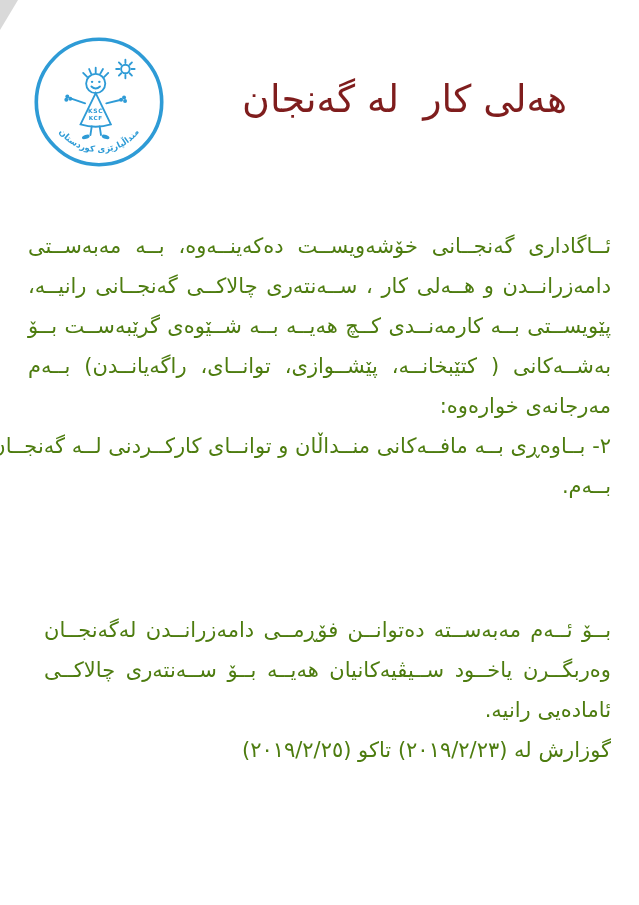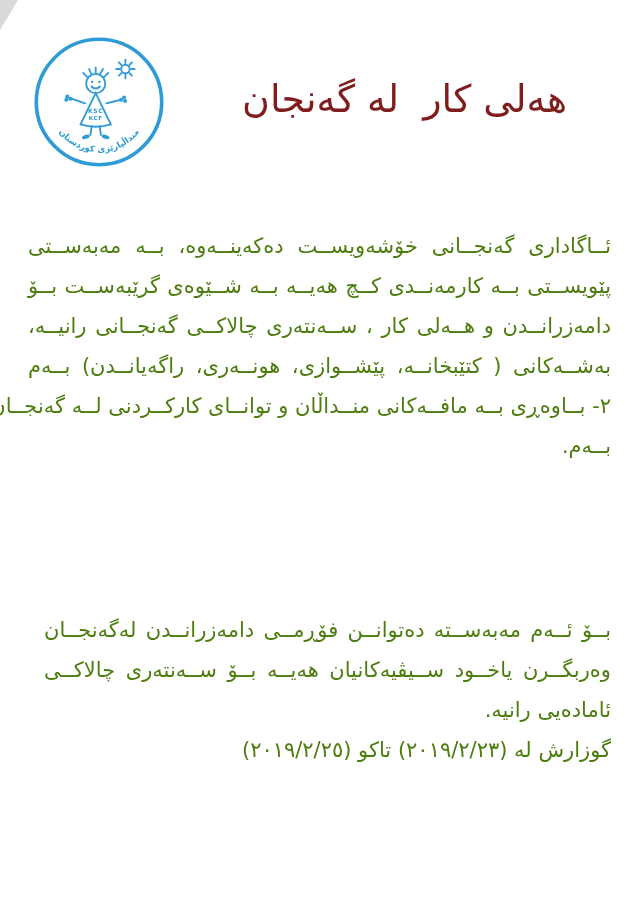--- a/index.html
+++ b/index.html
@@ -96,23 +96,24 @@
     </g>
 
     <text x="95" y="117" fill="#2e9bd6" font-size="9" font-weight="bold" text-anchor="middle" letter-spacing="1" font-family="DejaVu Sans, sans-serif">KSC</text>
     <text x="95" y="127" fill="#2e9bd6" font-size="8.5" font-weight="bold" text-anchor="middle" letter-spacing="1" font-family="DejaVu Sans, sans-serif">KCF</text>
   </svg>
 
   <h1 class="title">هەلی کار  لە گەنجان</h1>
 
   <div class="para para1">
     <div class="line justify">ئــاگاداری گەنجــانی خۆشەویســت دەکەینــەوە، بــە مەبەســتی</div>
+    <div class="line justify">دامەزرانــدن و هــەلی کار ، ســەنتەری چالاکــی گەنجــانی رانیــە،</div>
     <div class="line justify">پێویســتی بــە کارمەنــدی کــچ هەیــە بــە شــێوەی گرێبەســت بــۆ</div>
-    <div class="line justify">دامەزرانــدن و هــەلی کار ، ســەنتەری چالاکــی گەنجــانی رانیــە،</div>
-    <div class="line justify">بەشــەکانی ( کتێبخانــە، پێشــوازی، هونــەری، راگەیانــدن) بــەم</div>
+    <div class="line justify">بەشــەکانی ( کتێبخانــە، پێشــوازی، توانــای، راگەیانــدن) بــەم</div>
+    <div class="line">مەرجانەی خوارەوە:</div>
     <div class="line justify">٢- بــاوەڕی بــە مافــەکانی منــداڵان و توانــای کارکــردنی لــە گەنجــان</div>
     <div class="line">بــەم.</div>
   </div>
 
   <div class="para para2">
     <div class="line justify">بــۆ ئــەم مەبەســتە دەتوانــن فۆڕمــی دامەزرانــدن لەگەنجــان</div>
     <div class="line justify">وەربگــرن یاخــود ســیڤیەکانیان هەیــە  بــۆ ســەنتەری چالاکــی</div>
     <div class="line">ئامادەیی رانیە.</div>
     <div class="line">گوزارش لە (٢٠١٩/٢/٢٣) تاکو (٢٠١٩/٢/٢٥)</div>
   </div>

